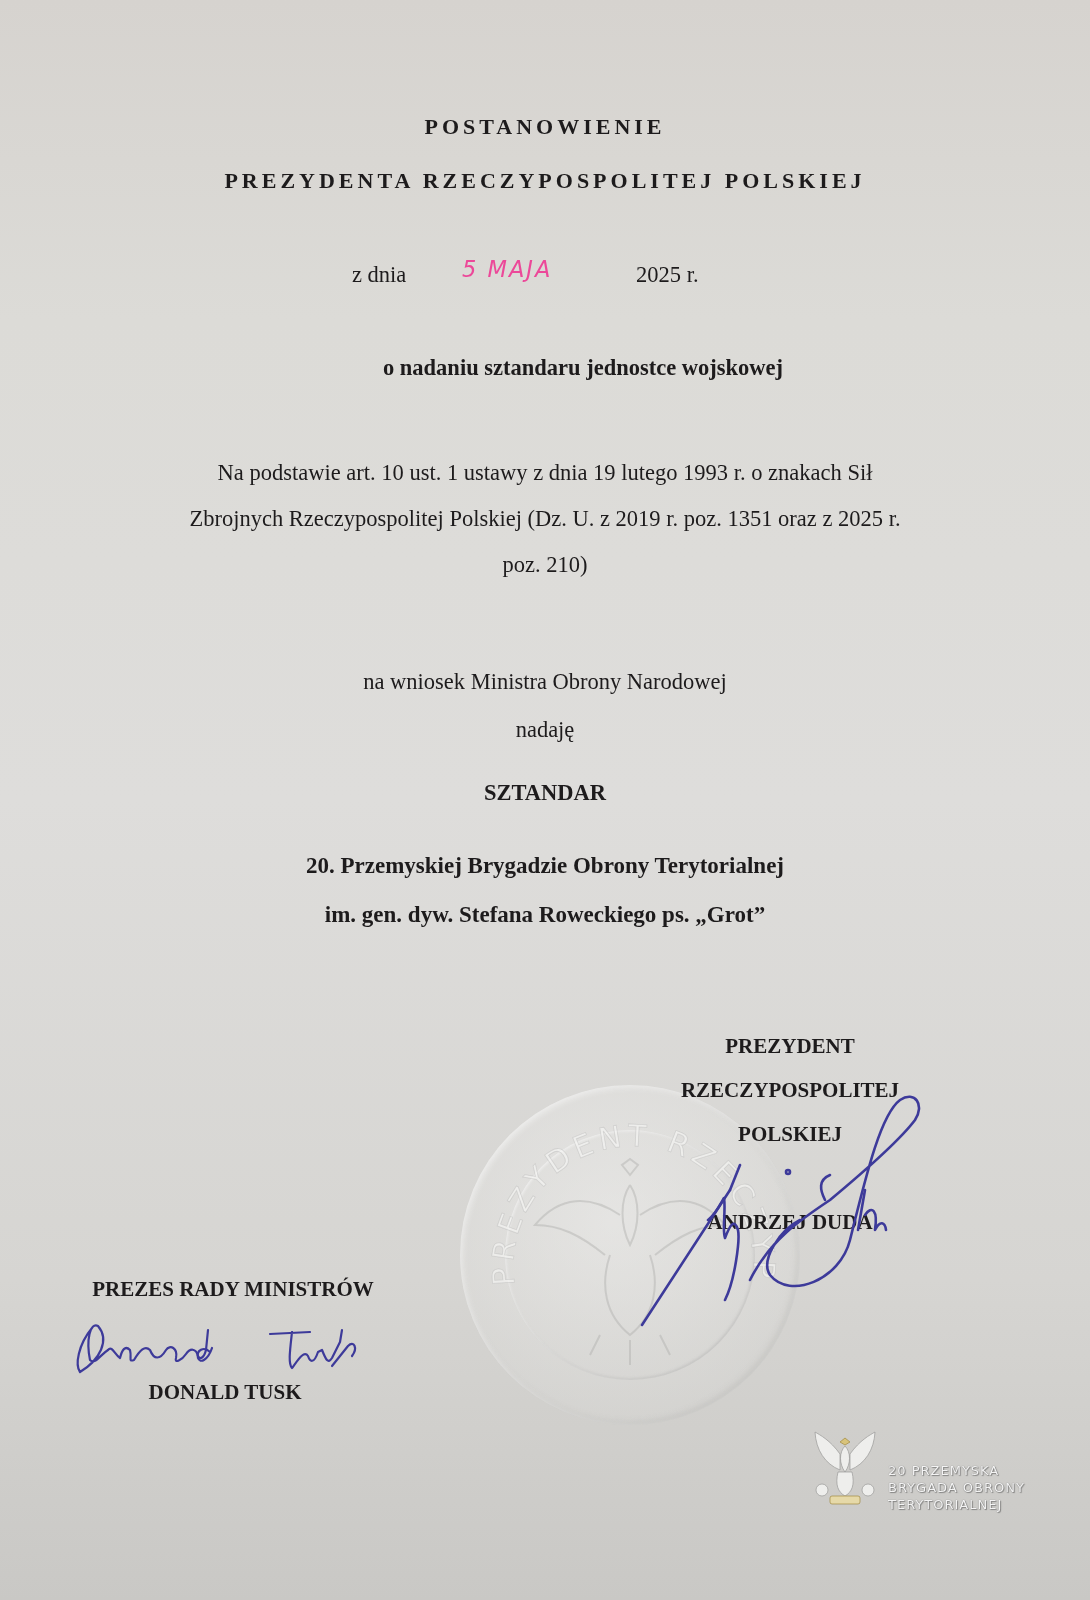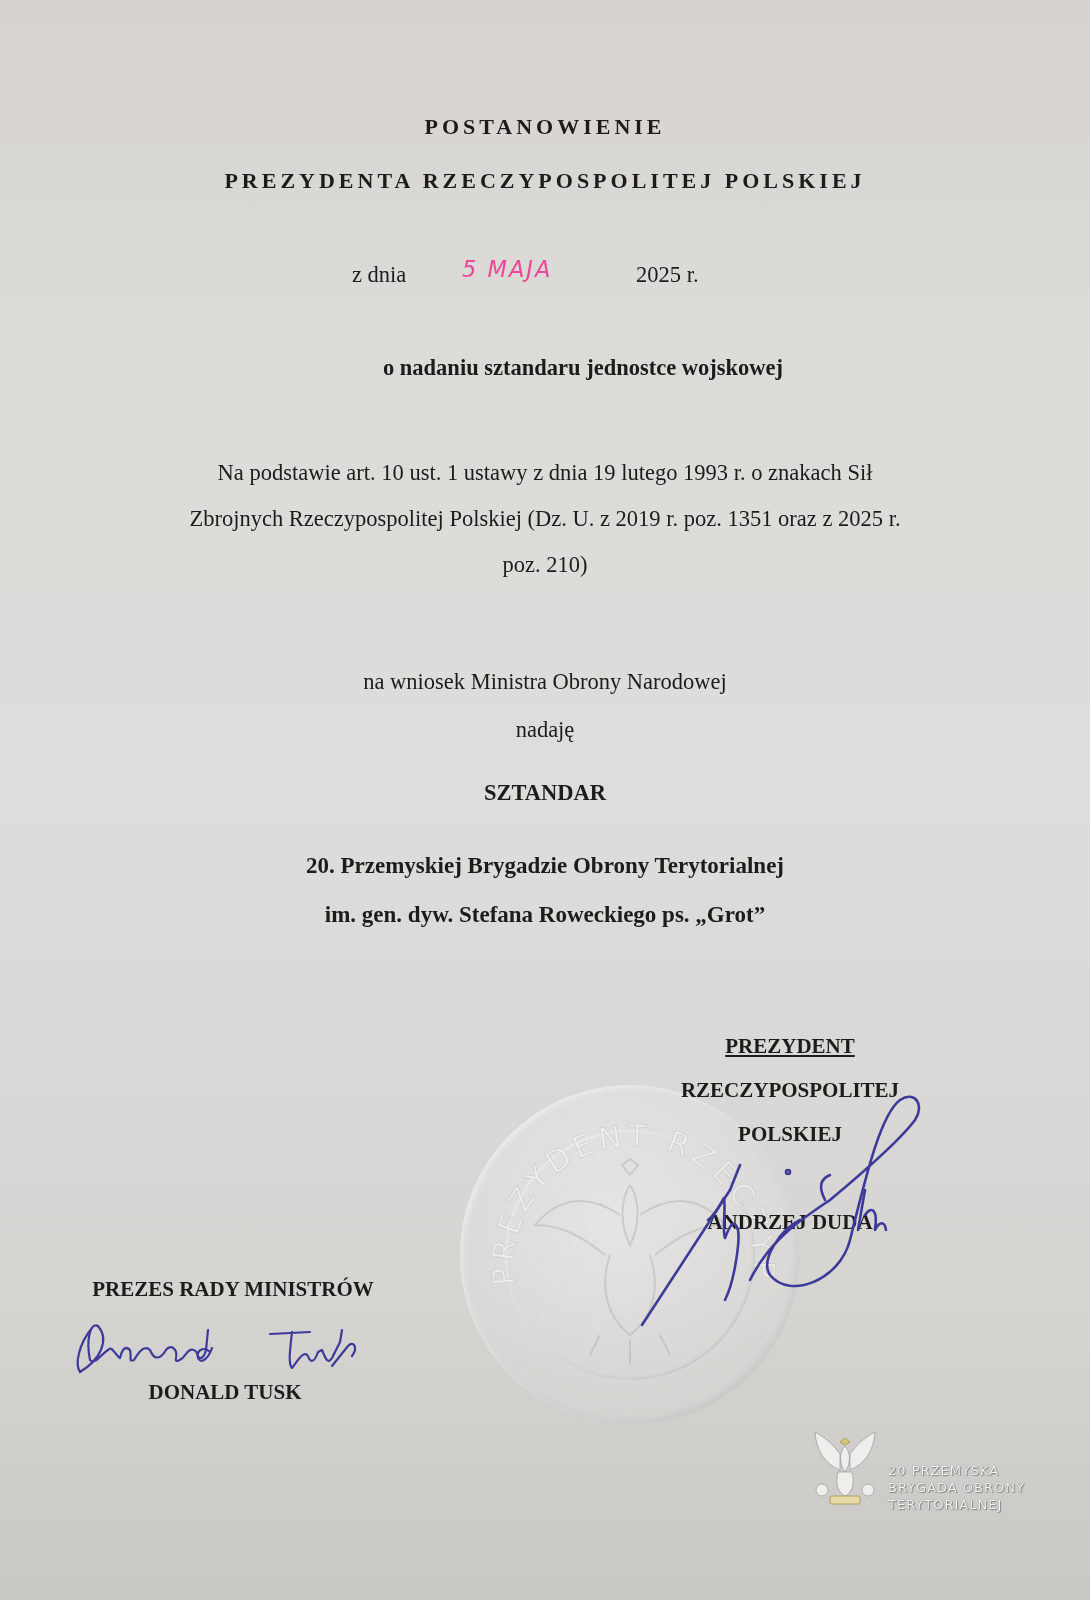--- a/index.html
+++ b/index.html
@@ -101,21 +101,21 @@
         <path d="M170 100 c-10 15 -10 40 0 60 c10 -20 10 -45 0 -60"></path>
         <path d="M160 130 c-30 -20 -60 -20 -85 10 c25 0 45 10 70 30"></path>
         <path d="M180 130 c30 -20 60 -20 85 10 c-25 0 -45 10 -70 30"></path>
         <path d="M150 170 c-10 30 -5 60 20 80 c25 -20 30 -50 20 -80"></path>
         <path d="M140 250 l-10 20 M200 250 l10 20 M170 255 l0 25"></path>
       </g>
     </svg>
   </div>
 
   <div class="sig-block" style="left:660px; top:1034px; width:260px;">
-    <div style="height:44px;text-decoration:underline;">PREZYDENT</div>
+    <div style="height:44px;">PREZYDENT</div>
     <div style="height:44px;">RZECZYPOSPOLITEJ</div>
     <div style="height:88px;">POLSKIEJ</div>
     <div>ANDRZEJ DUDA</div>
   </div>
   <svg class="signature-svg" style="left:630px; top:1080px;" width="300" height="260" viewBox="0 0 300 260">
     <g fill="none" stroke="#3d3a9a" stroke-width="2.6" stroke-linecap="round" stroke-linejoin="round">
       <path d="M12 245 L100 110"></path>
       <path d="M100 110 L110 85"></path>
       <path d="M78 140 C85 135 90 125 94 118 C96 130 92 150 95 158 C100 145 104 138 108 150 C110 160 105 200 95 220"></path>
       <path d="M120 200 C140 160 170 140 200 120 C230 95 270 60 285 40 C295 25 285 10 270 20 C250 35 235 100 220 160 C210 200 160 220 140 195 C130 180 150 150 170 140"></path>

